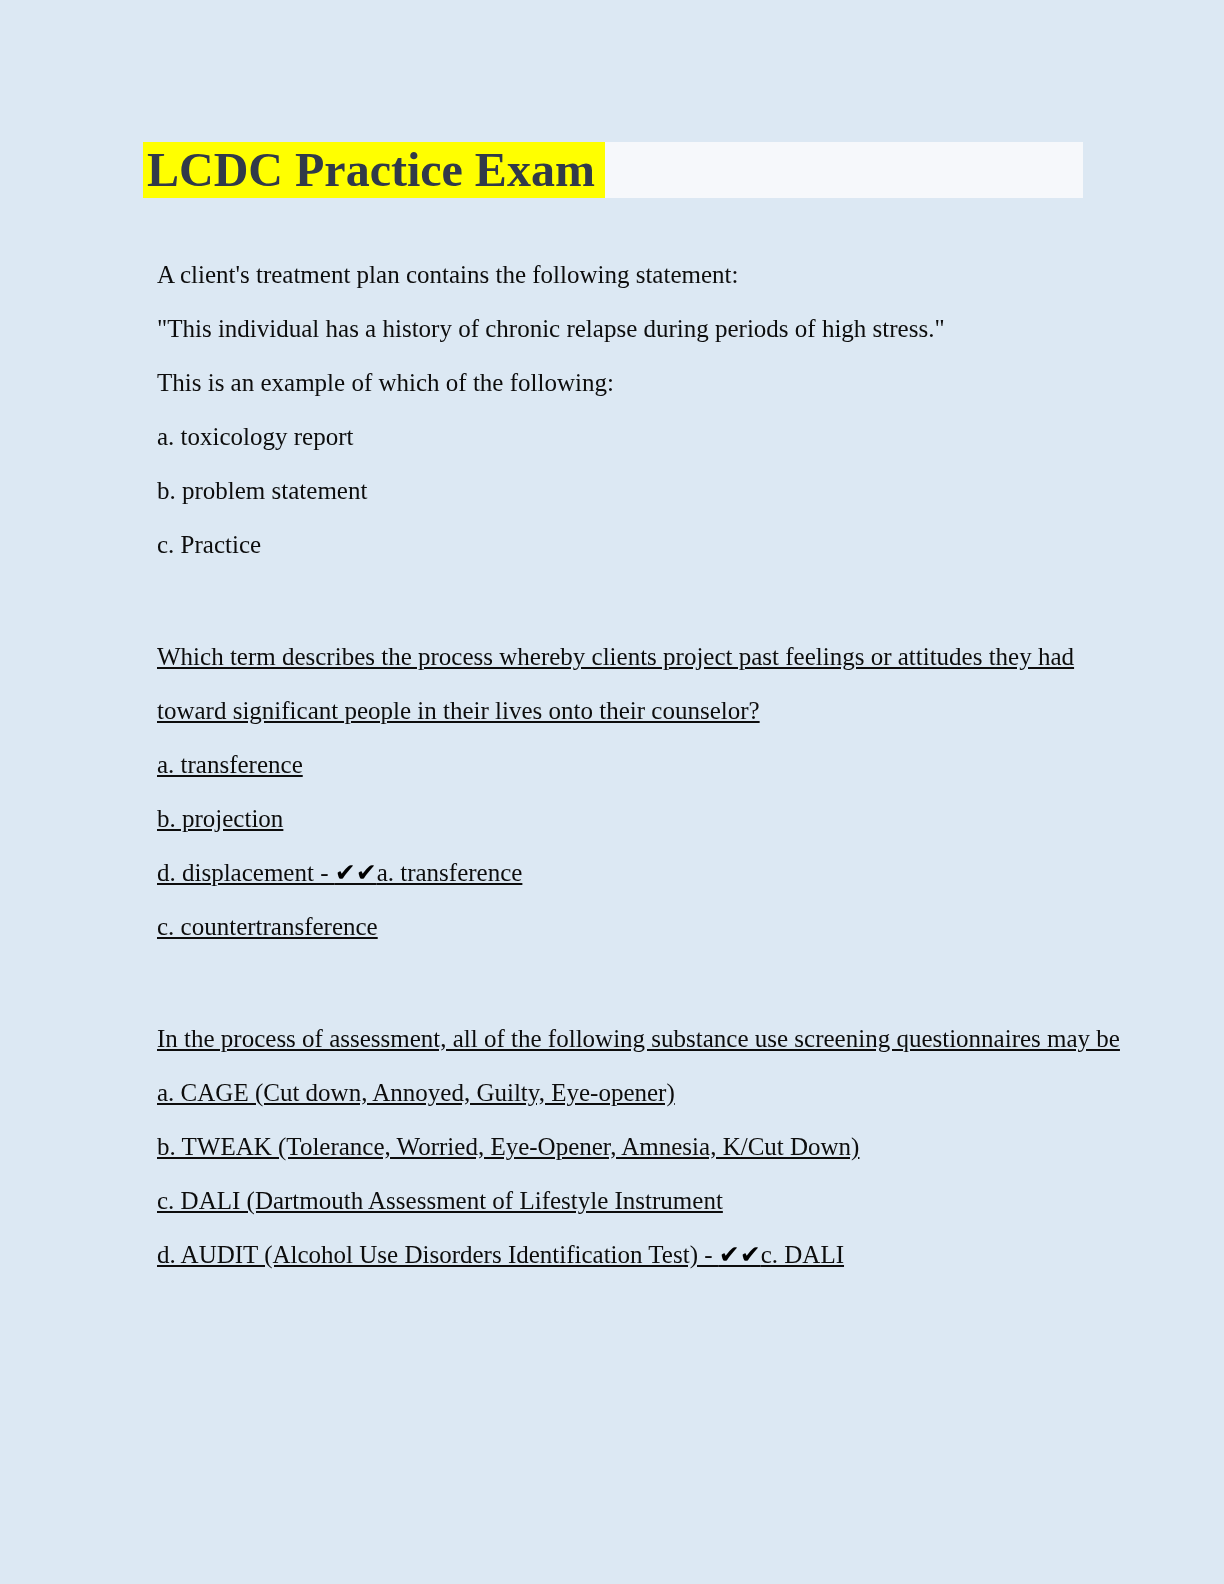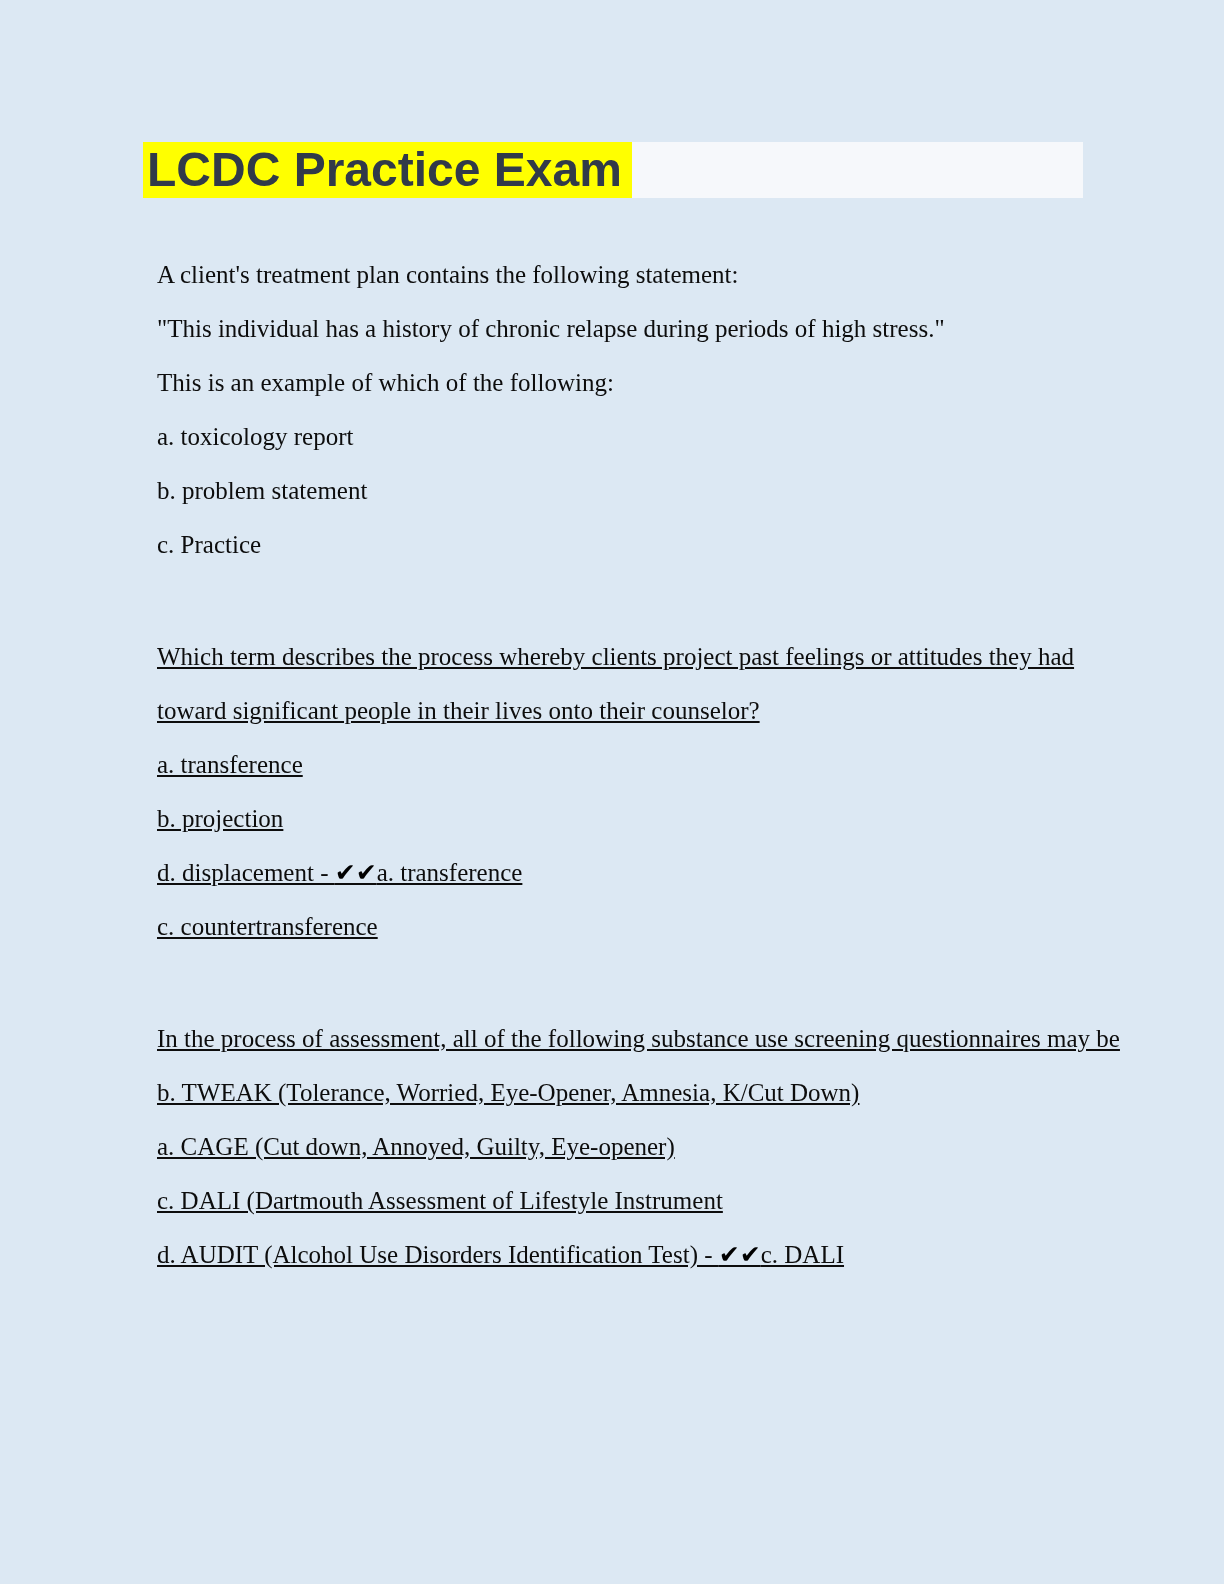--- a/index.html
+++ b/index.html
@@ -21,21 +21,21 @@
     top: 142px;
     width: 940px;
     height: 56px;
     background: #f6f8fb;
   }
   .title-highlight {
     display: inline-block;
     height: 56px;
     line-height: 55px;
     background: #ffff00;
-    font-family: Liberation Sans, sans-serif;
+    font-family: Liberation Serif, serif;
     font-weight: bold;
     font-size: 48px;
     color: #313a49;
     padding: 0 10px 0 4px;
     white-space: nowrap;
   }
   .content {
     position: absolute;
     left: 145px;
     top: 236px;
@@ -81,20 +81,20 @@
       <p class="line">Which term describes the process whereby clients project past feelings or attitudes they had</p>
       <p class="line">toward significant people in their lives onto their counselor?</p>
       <p class="line"><span>a. transference</span></p>
       <p class="line"><span>b. projection</span></p>
       <p class="line"><span>d. displacement - </span><span class="check">✔✔</span><span>a. transference</span></p>
       <p class="line"><span>c. countertransference</span></p>
     </div>
 
     <div class="question-block">
       <p class="line">In the process of assessment, all of the following substance use screening questionnaires may be</p>
+      <p class="line"><span>a. CAGE (Cut down, Annoyed, Guilty, Eye-opener)</span></p>
       <p class="line"><span>b. TWEAK (Tolerance, Worried, Eye-Opener, Amnesia, K/Cut Down)</span></p>
-      <p class="line"><span>a. CAGE (Cut down, Annoyed, Guilty, Eye-opener)</span></p>
       <p class="line"><span>c. DALI (Dartmouth Assessment of Lifestyle Instrument</span></p>
       <p class="line"><span>d. AUDIT (Alcohol Use Disorders Identification Test) - </span><span class="check">✔✔</span><span>c. DALI</span></p>
     </div>
 
   </div>
 </div>
 
 </body></html>

